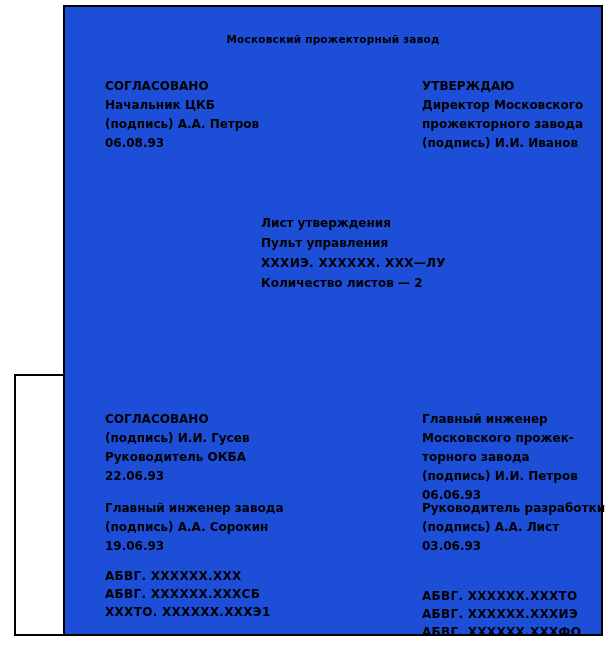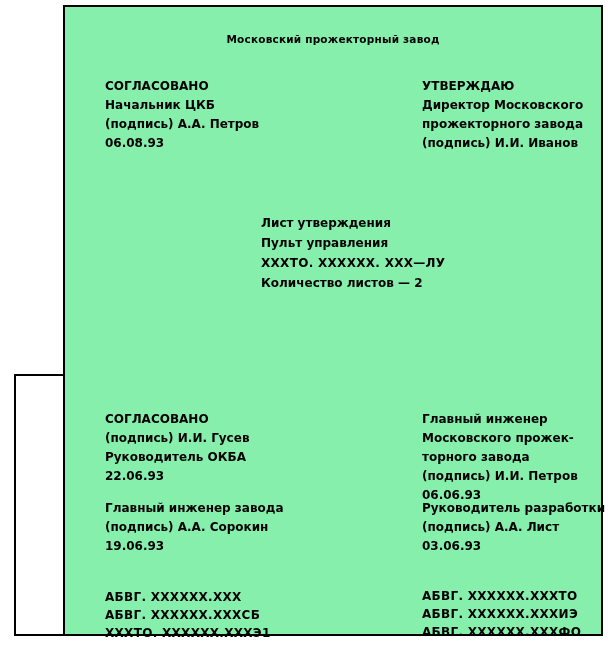--- a/index.html
+++ b/index.html
@@ -18,21 +18,21 @@
 
   
   #sheet {
     position: absolute;
     left: 63px;
     top: 5px;
     width: 540px;
     height: 631px;
     border: 2px solid #000000;
     box-sizing: border-box;
-    background: #86efac;
+    background: #1d4ed8;
   }
 
   
   #left-stub {
     position: absolute;
     left: 14px;
     top: 374px;
     width: 52px;
     height: 262px;
     border: 2px solid #000000;
@@ -65,21 +65,21 @@
   }
 
   
   #blk-soglasovano-1 { left: 40px;  top: 70px; }
   #blk-utverzhdayu   { left: 357px; top: 70px; }
   #blk-center        { left: 196px; top: 206px; line-height: 20px; }
   #blk-soglasovano-2 { left: 40px;  top: 403px; }
   #blk-glavny-inzh   { left: 357px; top: 403px; }
   #blk-glavny-zavod  { left: 40px;  top: 492px; }
   #blk-ruk-razrab    { left: 357px; top: 492px; }
-  #blk-codes-left    { left: 40px;  top: 560px; line-height: 18px; margin-top: 21px; }
+  #blk-codes-left    { left: 40px;  top: 560px; line-height: 18px; }
   #blk-codes-right   { left: 357px; top: 560px; line-height: 18px; margin-top: 20px; }
 
   .doc-code {
     letter-spacing: 0.3px;
   }
 </style>
 </head>
 <body>
 
 <div id="left-stub"></div>
@@ -98,21 +98,21 @@
   <div class="block" id="blk-utverzhdayu">
     <span class="ln">УТВЕРЖДАЮ</span>
     <span class="ln">Директор Московского</span>
     <span class="ln">прожекторного завода</span>
     <span class="ln">(подпись)  И.И. Иванов</span>
   </div>
 
   <div class="block" id="blk-center">
     <span class="ln">Лист утверждения</span>
     <span class="ln">Пульт управления</span>
-    <span class="ln doc-code">XXXТО. XXXXXX. XXX—ЛУ</span>
+    <span class="ln doc-code">XXXИЭ. XXXXXX. XXX—ЛУ</span>
     <span class="ln">Количество листов — 2</span>
   </div>
 
   <div class="block" id="blk-soglasovano-2">
     <span class="ln">СОГЛАСОВАНО</span>
     <span class="ln">(подпись)  И.И. Гусев</span>
     <span class="ln">Руководитель ОКБА</span>
     <span class="ln">22.06.93</span>
   </div>
 

